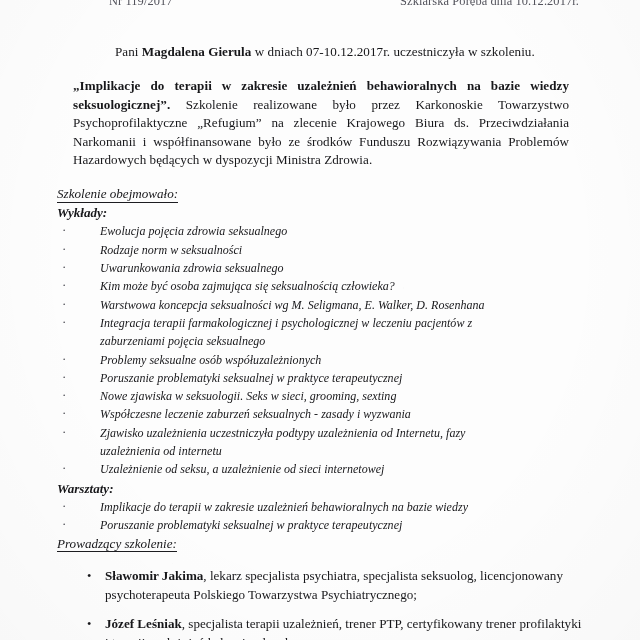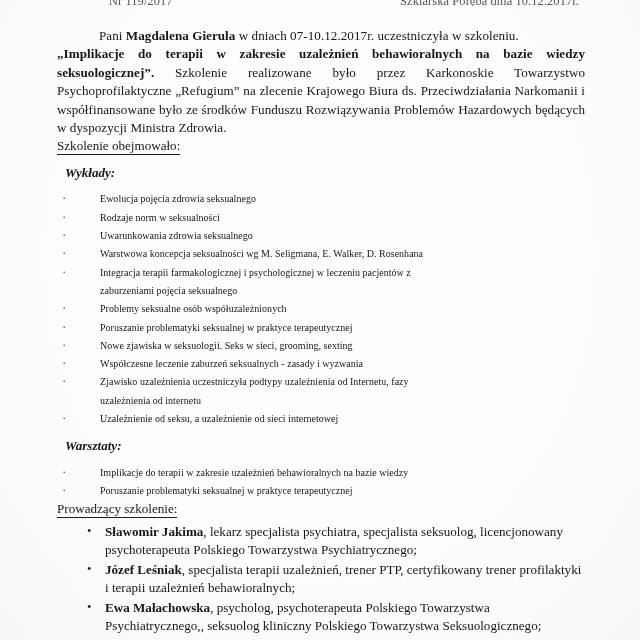--- a/index.html
+++ b/index.html
@@ -70,60 +70,62 @@
 
   
   .body-block {
     position: absolute;
     top: 27px;
     left: 57px;
     width: 528px;
   }
 
   p.para {
-    margin: 0;
+    margin: 16px;
     text-align: justify;
     text-justify: inter-word;
     font-size: 13.1px;
     line-height: 18.4px;
     letter-spacing: .05px;
   }
   p.para.indent { text-indent: 42px; }
   .b { font-weight: bold; }
 
   .line-plain {
     margin: 0;
     font-size: 13.1px;
     line-height: 18.4px;
+    font-style: italic;
   }
   .u-head {
     display: inline;
     border-bottom: 1px solid #1d1d21;
     padding-bottom: .5px;
   }
 
   .sec-title {
-    margin: 8px;
+    margin: 0;
     font-size: 13.1px;
     line-height: 18.6px;
     font-style: italic;
     font-weight: bold;
   }
 
   
   ul.dot-list {
     list-style: none;
     margin: 0;
     padding: 0;
   }
   ul.dot-list > li {
     position: relative;
     padding-left: 38px;
     margin-left: 5px;
-    font-size: 10px;
+    font-style: italic;
+    font-size: 12px;
     line-height: 18.3px;
     letter-spacing: .02px;
   }
   ul.dot-list > li::before {
     content: "\00B7";
     position: absolute;
     left: 0;
     top: -1px;
     font-style: normal;
     font-size: 13px;
@@ -138,21 +140,21 @@
     list-style: none;
     margin: 0;
     padding: 0;
   }
   ul.bullet-list > li {
     position: relative;
     padding-left: 48px;
     margin-left: 0;
     font-size: 13.1px;
     line-height: 18.5px;
-    margin-top: 1px;
+    margin-top: 11px;
   }
   ul.bullet-list > li::before {
     content: "\2022";
     position: absolute;
     left: 30px;
     top: -0.5px;
     font-size: 12.5px;
     color: #16161a;
   }
   ul.bullet-list .name { font-weight: bold; }
@@ -180,20 +182,21 @@
       </p>
 
       <p class="line-plain"><span class="u-head">Szkolenie obejmowało:</span>
       </p>
 
       <p class="sec-title">Wykłady:</p>
       <ul class="dot-list">
         <li><span>Ewolucja pojęcia zdrowia seksualnego</span></li>
         <li><span>Rodzaje norm w seksualności</span></li>
         <li><span>Uwarunkowania zdrowia seksualnego</span></li>
+        <li><span>Kim może być osoba zajmująca się seksualnością człowieka?</span></li>
         <li><span>Warstwowa koncepcja seksualności wg M. Seligmana, E. Walker, D. Rosenhana</span></li>
         <li><span>Integracja terapii farmakologicznej i psychologicznej w leczeniu pacjentów z</span><span class="cont">zaburzeniami pojęcia seksualnego</span></li>
         <li><span>Problemy seksualne osób współuzależnionych</span></li>
         <li><span>Poruszanie problematyki seksualnej w praktyce terapeutycznej</span></li>
         <li><span>Nowe zjawiska w seksuologii. Seks w sieci, grooming, sexting</span></li>
         <li><span>Współczesne leczenie zaburzeń seksualnych - zasady i wyzwania</span></li>
         <li><span>Zjawisko uzależnienia uczestniczyła podtypy uzależnienia od Internetu, fazy</span><span class="cont">uzależnienia od internetu</span></li>
         <li><span>Uzależnienie od seksu, a uzależnienie od sieci internetowej</span></li>
       </ul>
 

